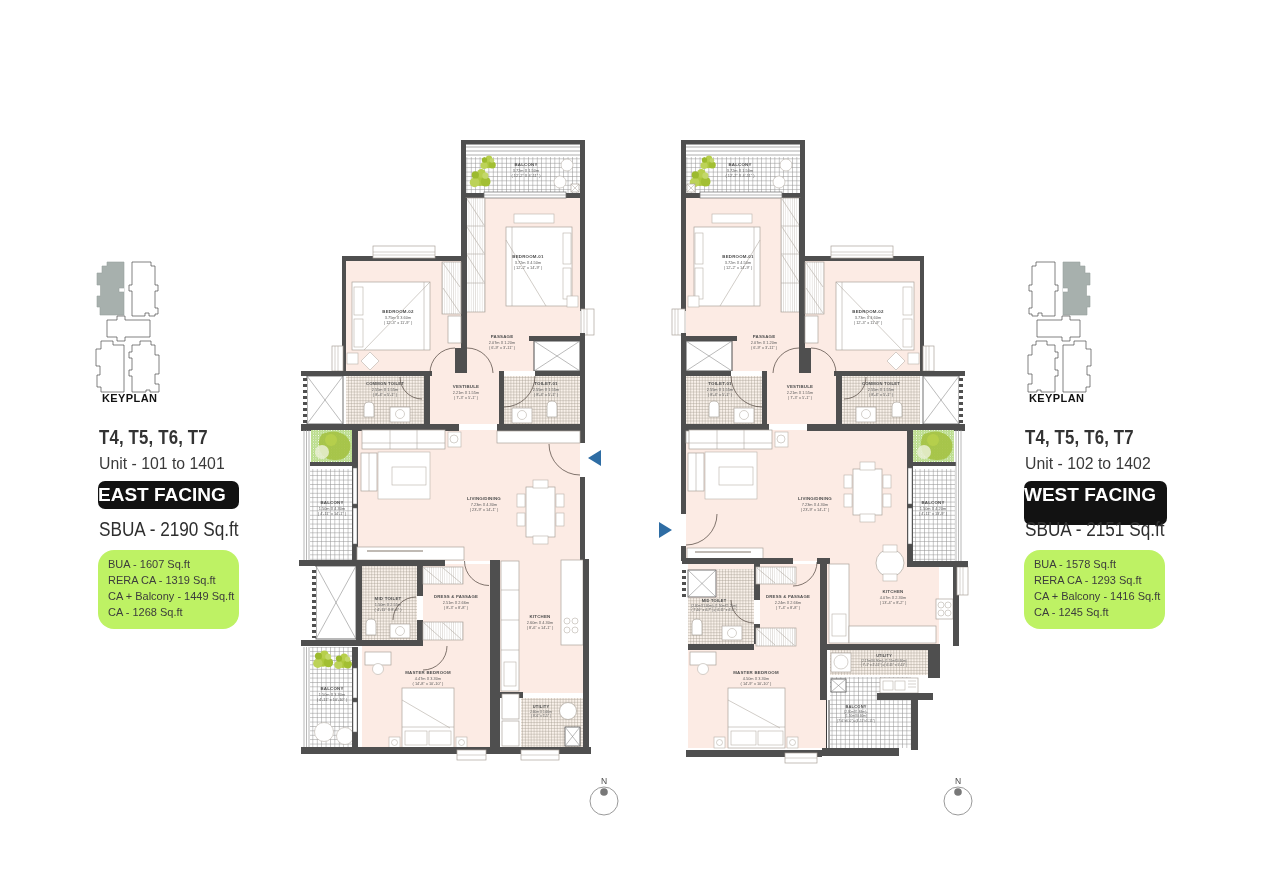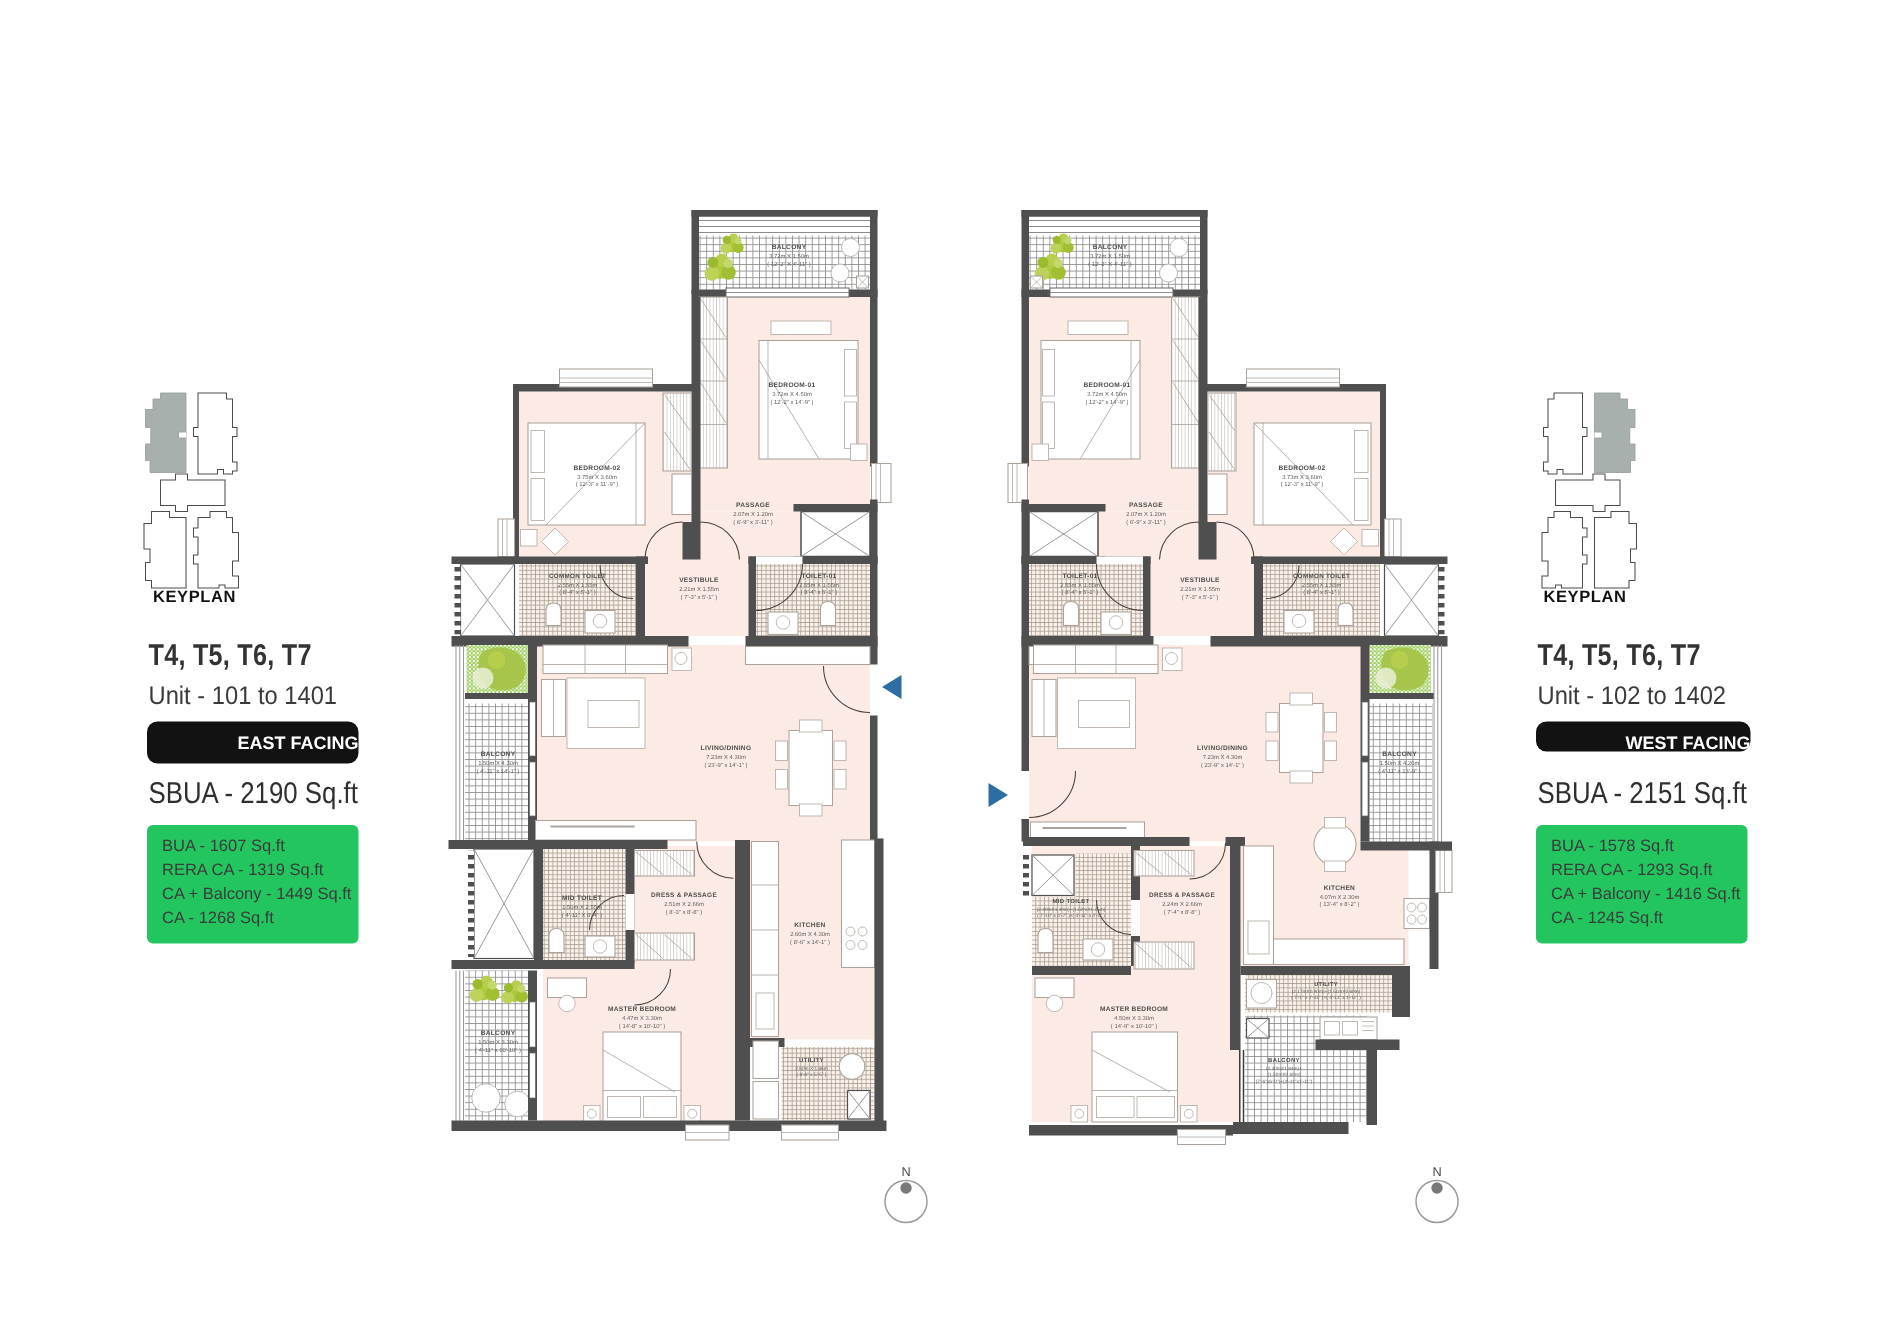--- a/index.html
+++ b/index.html
@@ -1,22 +1,22 @@
 <!DOCTYPE html>
 <html><head>
 <meta charset="utf-8">
 <style>
 html,body{margin:0;padding:0}
 body{width:1262px;height:892px;background:#fff;font-family:"Liberation Sans",sans-serif;position:relative;overflow:hidden}
 .abs{position:absolute;white-space:nowrap}
 .h1{font-size:20px;font-weight:bold;color:#333;letter-spacing:.2px;transform:scaleX(.84);transform-origin:0 0}
 .h2{font-size:17px;color:#3a3a3a;transform:scaleX(.93);transform-origin:0 0}
-.pill{background:#121212;color:#fff;font-size:12px;font-weight:bold;border-radius:7px;text-align:right;line-height:28px}
+.pill{background:#121212;color:#fff;font-size:19px;font-weight:bold;border-radius:7px;text-align:left;line-height:28px}
 .sbua{font-size:20px;color:#2f2f2f;transform:scaleX(.86);transform-origin:0 0}
-.ibox{background:#22c55e;border-radius:4px;font-size:11px;color:#3c3c3c;padding:6px 0 0 10px;line-height:16px}
+.ibox{background:#bef264;border-radius:16px;font-size:11px;color:#3c3c3c;padding:6px 0 0 10px;line-height:16px}
 .kpt{font-size:11px;font-weight:bold;color:#111;letter-spacing:.4px}
 </style>
 </head>
 <body>
 
 <div class="abs" style="left:0;top:0;width:0;height:0">
 
 <svg class="abs" style="left:95px;top:258px" width="70" height="140" viewBox="0 0 70 140">
 
 <path d="M12 4 H29 V57 H5 V49 H2 V38 H5.5 V27 H2 V15 H7 V8 H12 Z" fill="#a7b0ad" stroke="#98a19d" stroke-width=".6"></path>
@@ -63,21 +63,21 @@
 <path d="M37 87 h8 v-4 h11 v4 h4 v10 h4 v19 h-4 v10 h4 v8 h-9 v-2 h-4 v2 h-14 v-16 h-3 v-6 h3 v-12 h-3 v-6 h3 z" fill="#fff" stroke="#4c4c4c" stroke-width=".7"></path>
 </g>
 </svg>
 
 <div class="abs kpt" style="left:1029px;top:392px">KEYPLAN</div>
 
 <div class="abs h1" style="left:1025px;top:426px">T4, T5, T6, T7</div>
 
 <div class="abs h2" style="left:1025px;top:454px">Unit - 102 to 1402</div>
 
-<div class="abs pill" style="left:1024px;top:481px;width:143px;height:20px">WEST FACING</div>
+<div class="abs pill" style="left:1024px;top:481px;width:143px;height:44px">WEST FACING</div>
 
 <div class="abs sbua" style="left:1025px;top:518px">SBUA - 2151 Sq.ft</div>
 
 <div class="abs ibox" style="left:1024px;top:550px;width:131px;height:73px">BUA - 1578 Sq.ft<br>RERA CA - 1293 Sq.ft<br>CA + Balcony - 1416 Sq.ft<br>CA - 1245 Sq.ft</div>
 </div>
 <svg class="abs" style="left:0;top:0" width="1262" height="892" viewBox="0 0 1262 892">
 <defs>
 <pattern id="gb" width="4.4" height="4.4" patternUnits="userSpaceOnUse">
         <rect width="4.4" height="4.4" fill="#fff"></rect>
         <path d="M0 .3H4.4M.3 0V4.4" stroke="#909090" stroke-width=".6" fill="none"></path>

